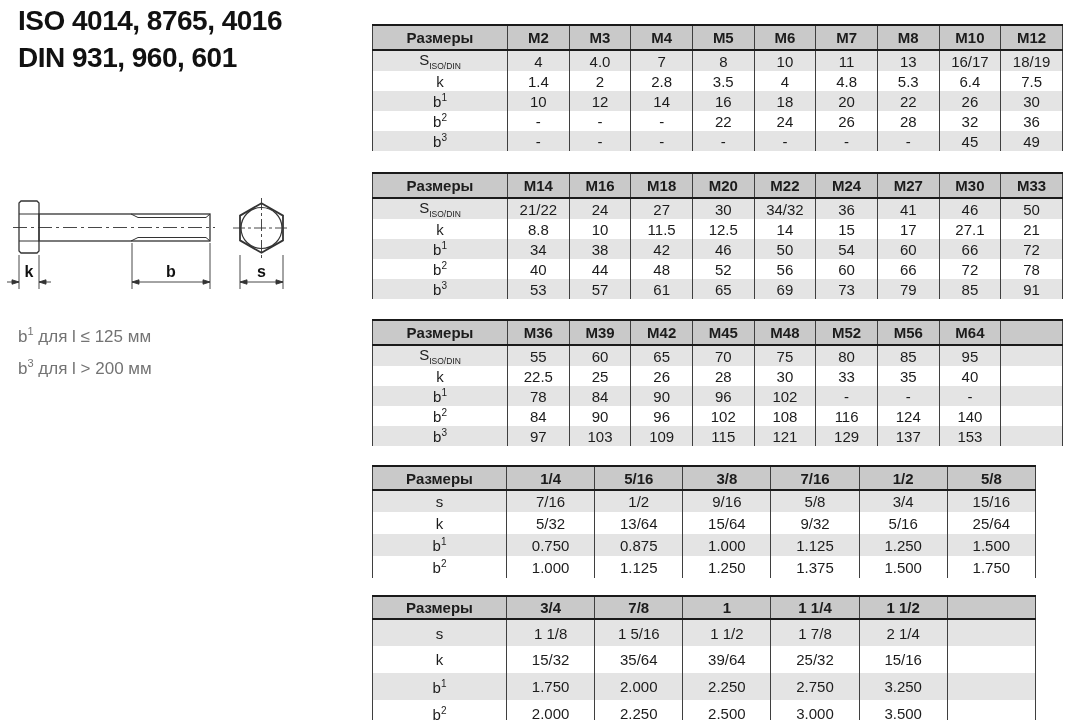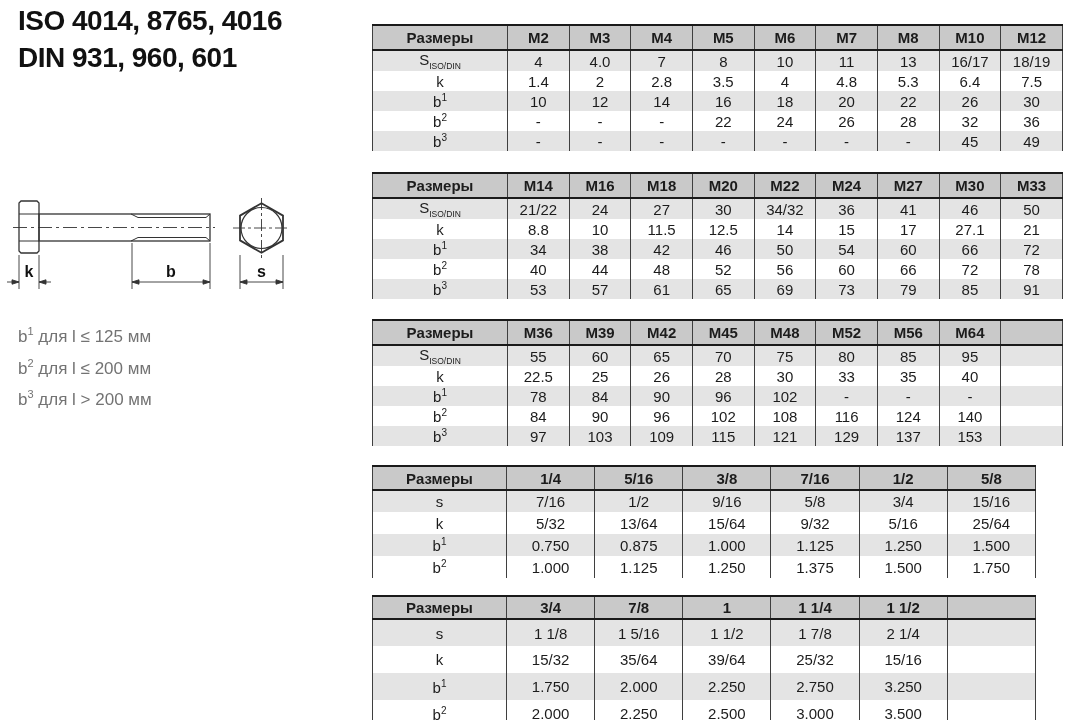--- a/index.html
+++ b/index.html
@@ -84,21 +84,20 @@
         <polygon points="240,97 247,94.8 247,99.2"></polygon>
         <polygon points="283,97 276,94.8 276,99.2"></polygon>
       </g>
       <text x="29" y="92" text-anchor="middle" stroke="none">k</text>
       <text x="171" y="92" text-anchor="middle" stroke="none">b</text>
       <text x="261.5" y="92" text-anchor="middle" stroke="none">s</text>
     </svg>
 
     <div class="notes">
       <div class="note-line"><span>b</span><sup>1</sup><span> для l ≤ 125 мм</span></div>
-      <div class="note-line"><span>b</span><sup>2</sup><span> для l ≤ 200 мм</span></div>
       <div class="note-line"><span>b</span><sup>3</sup><span> для l &gt; 200 мм</span></div>
     </div>
   </div>
 
   <div class="tables" id="tables">
       <table class="tbl" style="left: 372px; top: 8px; width: 690px;">
         <colgroup>
           <col style="width: 135px;">
           <col style="width: 61.6667px;">
           <col style="width: 61.6667px;">

